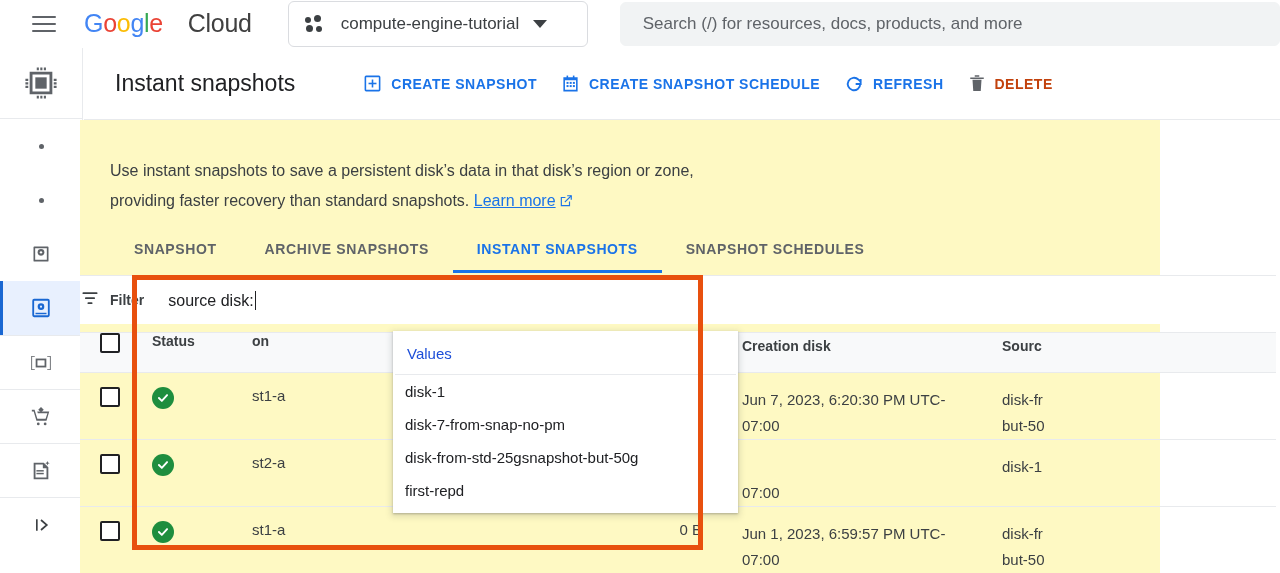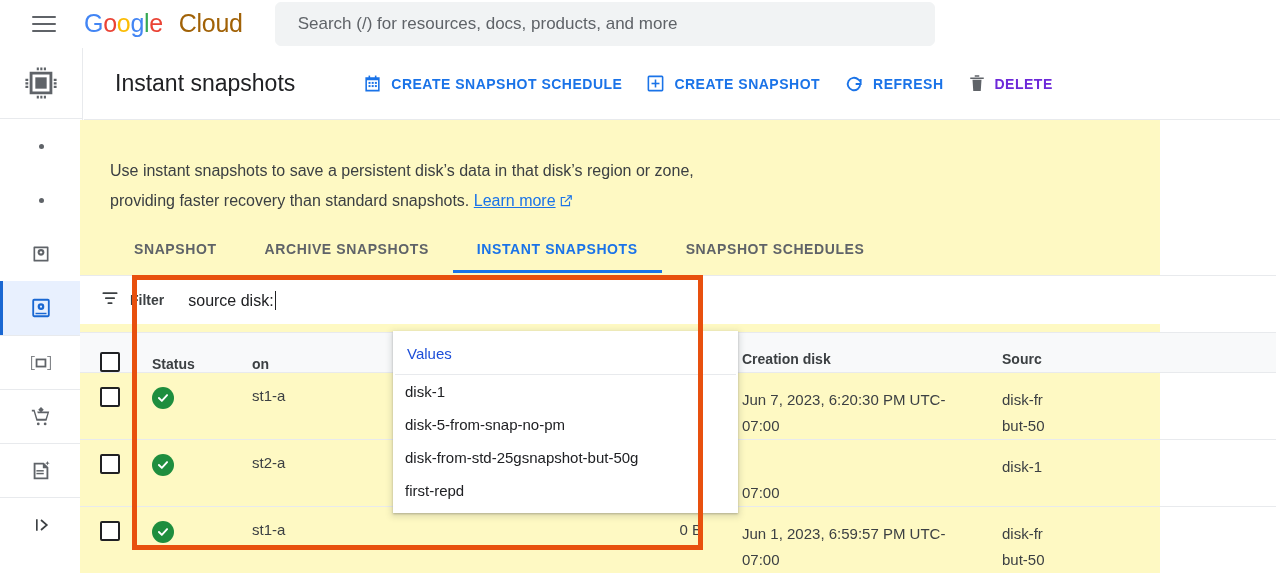--- a/index.html
+++ b/index.html
@@ -32,21 +32,21 @@
     margin-left: 16px; font-size: 25px; letter-spacing: -0.3px;
     display: flex; align-items: baseline;
     font-family: "Liberation Sans", sans-serif;
   }
   .brand .g1 { color: #4285F4; }
   .brand .g2 { color: #EA4335; }
   .brand .g3 { color: #FBBC05; }
   .brand .g4 { color: #4285F4; }
   .brand .g5 { color: #34A853; }
   .brand .g6 { color: #EA4335; }
-  .brand .cloud { color: #a16207; margin-left: 16px; }
+  .brand .cloud { color: #404040; margin-left: 25px; }
 
   .project-picker {
     margin-left: 36px;
     height: 46px; min-width: 300px;
     border: 1px solid #dadce0; border-radius: 6px;
     display: flex; align-items: center; padding: 0 16px;
     background: #fff; cursor: pointer;
   }
   .proj-dots { position: relative; width: 22px; height: 20px; margin-right: 14px; }
   .proj-dots i {
@@ -105,21 +105,21 @@
   .page-title {
     margin-left: 31px; font-size: 23px; color: #202124; white-space: nowrap;
   }
   .actions { display: flex; align-items: center; margin-left: 56px; gap: 0; }
   .action {
     display: flex; align-items: center; gap: 9px;
     font-size: 14px; font-weight: bold; letter-spacing: .5px;
     color: #1a73e8; cursor: pointer; padding: 8px 12px;
     white-space: nowrap;
   }
-  .action.muted { color: #6d28d9; }
+  .action.muted { color: #c2410c; }
   .action svg { flex: none; }
 
   
   .content {
     position: absolute; top: 120px; left: 80px;
     width: 1080px; height: 453px; background: #fef9c3;
   }
   .blurb {
     margin: 36px 0 0 30px; width: 680px;
     font-size: 16px; line-height: 30px; color: #3c4043;
@@ -143,38 +143,38 @@
     width: 100%; height: 3px; background: #1a73e8;
   }
   .tabs-underline {
     position: absolute; top: 155px; left: 0; width: 1196px;
     height: 1px; background: #e8eaed;
   }
 
   
   .filter-bar {
     position: absolute; top: 156px; left: 0; width: 1196px; height: 48px;
-    display: flex; align-items: center; padding-left: 20px;
+    display: flex; align-items: center; 
     background: #fff;
   }
   .filter-label {
     font-size: 14px; font-weight: bold; color: #3c4043; margin-left: 10px;
   }
   .filter-value {
     margin-left: 24px; font-size: 16px; color: #202124; position: relative;
   }
   .caret {
     display: inline-block; width: 1px; height: 19px; background: #202124;
     vertical-align: -4px; margin-left: 1px;
   }
 
   
   .table { position: absolute; top: 212px; left: 0; width: 1196px; }
   .thead {
-    display: flex; align-items: flex-end; height: 41px;
+    display: flex; align-items: flex-start; height: 41px;
     background: #f8f9fa; border-top: 1px solid #e8eaed; border-bottom: 1px solid #e8eaed;
     font-size: 14px; font-weight: bold; color: #3c4043;
   }
   .row {
     display: flex; align-items: flex-start; min-height: 65px;
     border-bottom: 1px solid #e8eaed; font-size: 15px; color: #3c4043;
     padding-top: 14px;
   }
   .c-check { width: 54px; flex: none; display: flex; justify-content: center; padding-left: 6px; }
   .c-status { width: 118px; flex: none; padding-left: 18px; }
@@ -225,20 +225,30 @@
   </div>
   <div class="brand">
     <span class="g1">G</span>
       <span class="g2">o</span>
       <span class="g3">o</span>
       <span class="g4">g</span>
       <span class="g5">l</span>
       <span class="g6">e</span>
     <span class="cloud">Cloud</span>
   </div>
+  <div class="project-picker">
+    <span class="proj-dots">
+      <i class="d1"></i>
+        <i class="d2"></i>
+        <i class="d3"></i>
+        <i class="d4"></i>
+    </span>
+    <span class="proj-name">compute-engine-tutorial</span>
+    <span class="proj-caret"></span>
+  </div>
   <div class="searchbox">Search (/) for resources, docs, products, and more</div>
 </div>
 
 <div class="rail">
   <div class="rail-top">
     <svg width="34" height="34" viewBox="0 0 24 24" fill="#5f6368">
       <path d="M9 1h1.5v2H9V1zm2.5 0H13v2h-1.5V1zM14 1h1.5v2H14V1zM9 21h1.5v2H9v-2zm2.5 0H13v2h-1.5v-2zm2.5 0h1.5v2H14v-2zM1 9h2v1.5H1V9zm0 2.5h2V13H1v-1.5zM1 14h2v1.5H1V14zm20-5h2v1.5h-2V9zm0 2.5h2V13h-2v-1.5zm0 2.5h2v1.5h-2V14z"></path>
       <path d="M4 4h16v16H4V4zm2 2v12h12V6H6z"></path>
       <path d="M8 8h8v8H8V8z"></path>
     </svg>
@@ -291,43 +301,43 @@
     <svg width="22" height="20" viewBox="0 0 24 24" fill="none" stroke="#3c4043" stroke-width="2">
       <line x1="7" y1="5" x2="7" y2="19"></line>
       <polyline points="12,6 19,12 12,18"></polyline>
     </svg>
   </div>
 </div>
 
 <div class="page-header">
   <div class="page-title">Instant snapshots</div>
   <div class="actions">
+    <div class="action">
+      <svg width="19" height="19" viewBox="0 0 24 24" fill="#1a73e8">
+        <path d="M4 2h16a2 2 0 012 2v16a2 2 0 01-2 2H4a2 2 0 01-2-2V4a2 2 0 012-2zm0 2v16h16V4H4z"></path>
+        <rect x="11" y="7" width="2" height="10"></rect>
+          <rect x="7" y="11" width="10" height="2"></rect>
+      </svg>
+      <span>CREATE SNAPSHOT</span>
+    </div>
     <div class="action">
       <svg width="19" height="19" viewBox="0 0 24 24" fill="#1a73e8">
         <path d="M3 4h18v18H3V4zm2 4v12h14V8H5z"></path>
         <rect x="7" y="2" width="2" height="4"></rect>
           <rect x="15" y="2" width="2" height="4"></rect>
         <rect x="7" y="10" width="2.5" height="2.5"></rect>
           <rect x="11" y="10" width="2.5" height="2.5"></rect>
         <rect x="15" y="10" width="2.5" height="2.5"></rect>
           <rect x="7" y="14" width="2.5" height="2.5"></rect>
         <rect x="11" y="14" width="2.5" height="2.5"></rect>
           <rect x="15" y="14" width="2.5" height="2.5"></rect>
       </svg>
       <span>CREATE SNAPSHOT SCHEDULE</span>
     </div>
     <div class="action">
-      <svg width="19" height="19" viewBox="0 0 24 24" fill="#1a73e8">
-        <path d="M4 2h16a2 2 0 012 2v16a2 2 0 01-2 2H4a2 2 0 01-2-2V4a2 2 0 012-2zm0 2v16h16V4H4z"></path>
-        <rect x="11" y="7" width="2" height="10"></rect>
-          <rect x="7" y="11" width="10" height="2"></rect>
-      </svg>
-      <span>CREATE SNAPSHOT</span>
-    </div>
-    <div class="action">
       <svg width="20" height="20" viewBox="0 0 24 24" fill="none" stroke="#1a73e8" stroke-width="2.2">
         <path d="M20 6v6h-6"></path>
         <path d="M19.5 12a7.5 7.5 0 11-2.3-5.4L20 9"></path>
       </svg>
       <span>REFRESH</span>
     </div>
     <div class="action muted">
       <svg width="18" height="19" viewBox="0 0 24 24" fill="#5f6368">
         <path d="M3 4h18v2H3V4zm6-3h6v2H9V1zM6 7h12l-1 15H7L6 7z"></path>
       </svg>
@@ -446,18 +456,18 @@
         <span>disk-fr</span><br>
         <span>but-50</span>
       </div>
     </div>
   </div>
 </div>
 
 <div class="dropdown">
   <div class="dd-title">Values</div>
   <div class="dd-item">disk-1</div>
-  <div class="dd-item">disk-5-from-snap-no-pm</div>
+  <div class="dd-item">disk-7-from-snap-no-pm</div>
   <div class="dd-item">disk-from-std-25gsnapshot-but-50g</div>
   <div class="dd-item">first-repd</div>
 </div>
 
 <div class="redbox"></div>
 
 </body></html>

